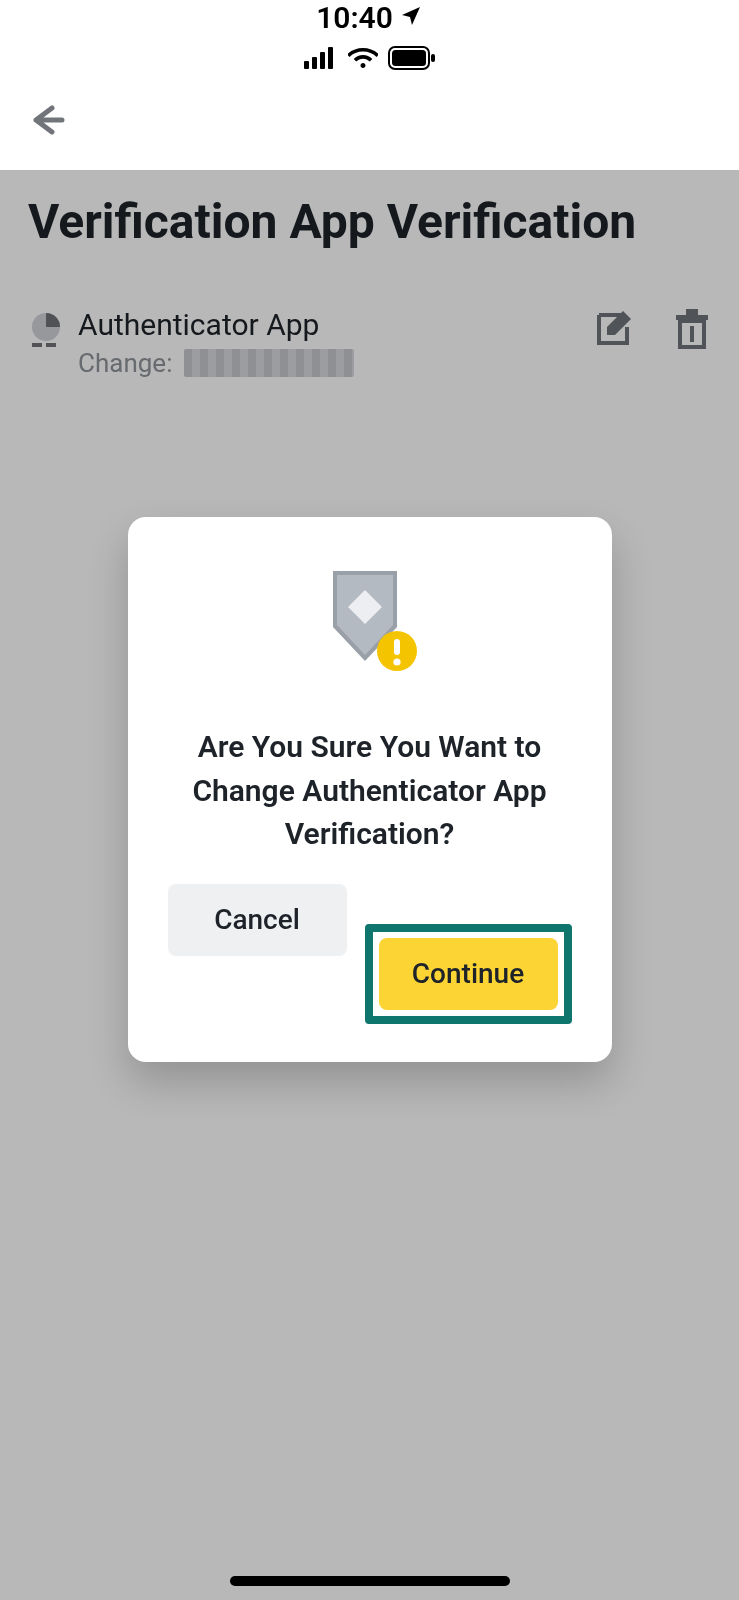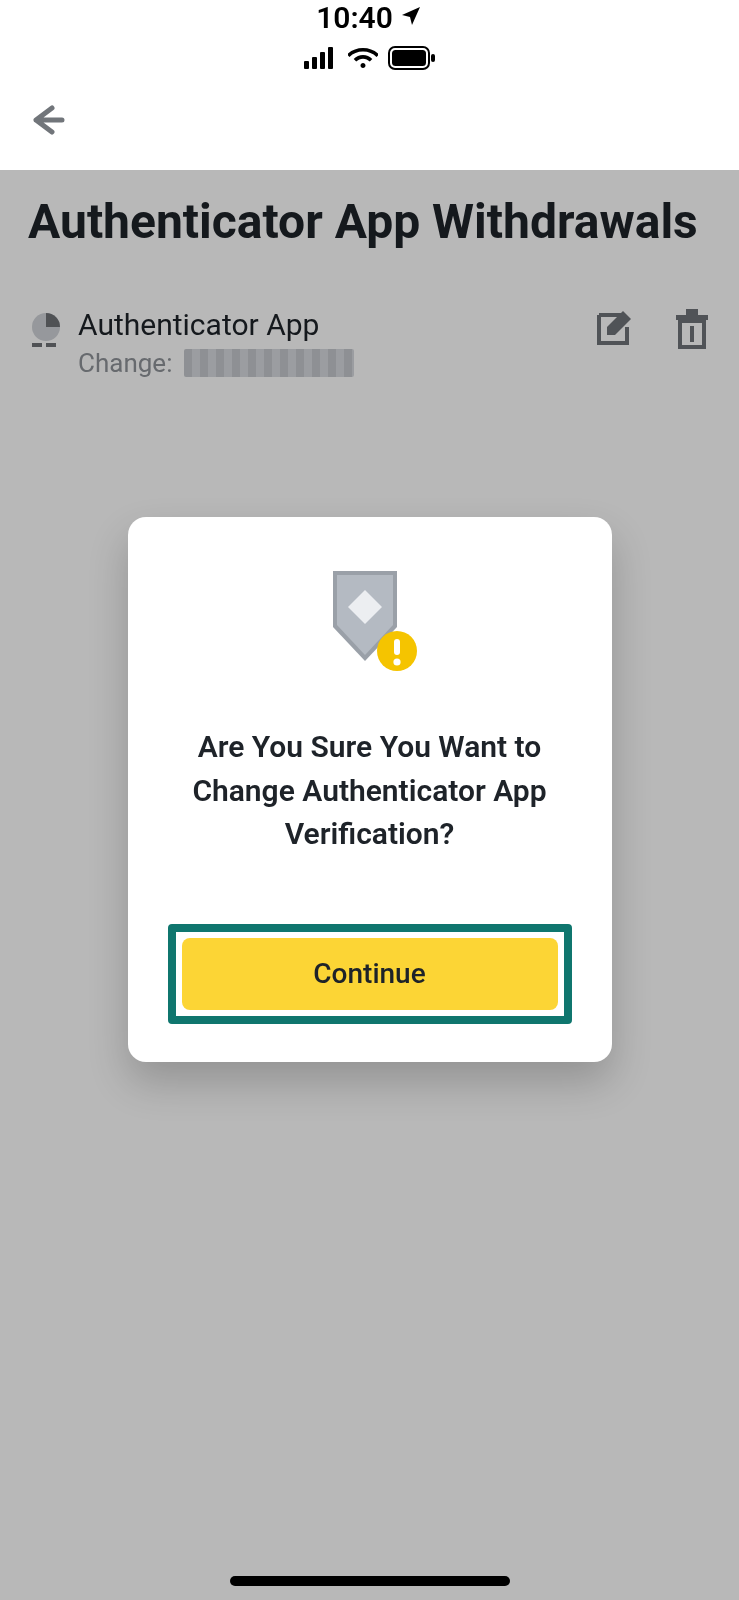--- a/index.html
+++ b/index.html
@@ -83,21 +83,21 @@
 
 <div class="nav-bar">
   <span class="back-arrow">
     <svg width="44" height="44" viewBox="0 0 44 44">
         <path d="M28 10 L12 22 L28 34 M12 22 H38" stroke="#71757a" stroke-width="5" fill="none" stroke-linecap="round" stroke-linejoin="round"></path>
       </svg>
   </span>
 </div>
 
 <div class="page">
-  <h1 class="page-title">Authenticator App Withdrawals</h1>
+  <h1 class="page-title">Verification App Verification</h1>
 
   <div class="auth-item">
     <div class="auth-left">
       <span class="auth-icon">
         <svg width="40" height="40" viewBox="0 0 40 40">
           <circle cx="18" cy="16" r="14" fill="#d0d3d8"></circle>
           <path d="M18 2 A14 14 0 0 1 32 16 L18 16 Z" fill="#6f7277"></path>
           <rect x="4" y="32" width="10" height="4" fill="#6f7277"></rect>
           <rect x="18" y="32" width="10" height="4" fill="#6f7277"></rect>
         </svg>
@@ -136,20 +136,21 @@
         <path d="M18 6 H82 V62 L50 96 L18 62 Z" fill="#9aa0a8"></path>
         <path d="M22 10 H78 V60 L50 90 L22 60 Z" fill="#b4bac2"></path>
         <rect x="38" y="30" width="24" height="24" transform="rotate(45 50 42)" fill="#eceef1"></rect>
         <circle cx="82" cy="86" r="20" fill="#f5c400"></circle>
         <rect x="79" y="74" width="6" height="16" rx="3" fill="#fff"></rect>
         <circle cx="82" cy="97" r="3.6" fill="#fff"></circle>
       </svg>
     </div>
     <div class="dialog-title">Are You Sure You Want to Change Authenticator App Verification?</div>
     <div class="dialog-actions">
+      <div class="btn btn-cancel">Cancel</div>
       <div class="continue-frame">
         <div class="btn-continue">Continue</div>
       </div>
     </div>
   </div>
 </div>
 
 <div class="home-indicator"></div>
 
 </body></html>

